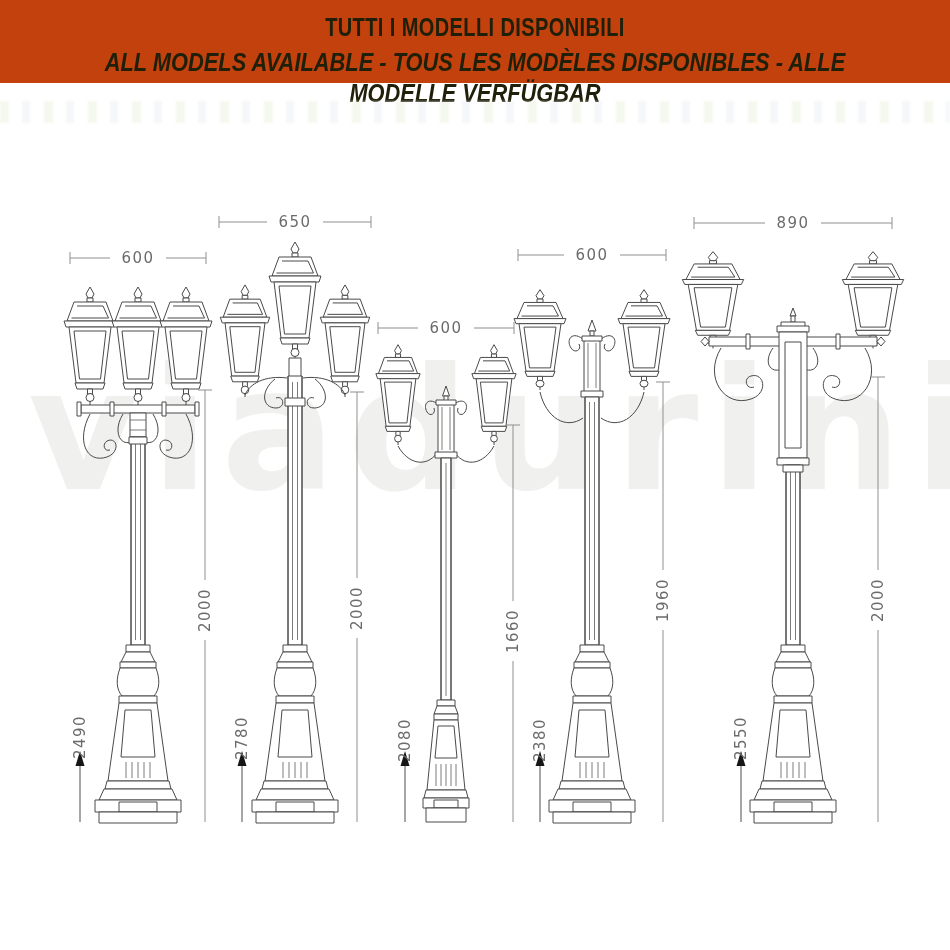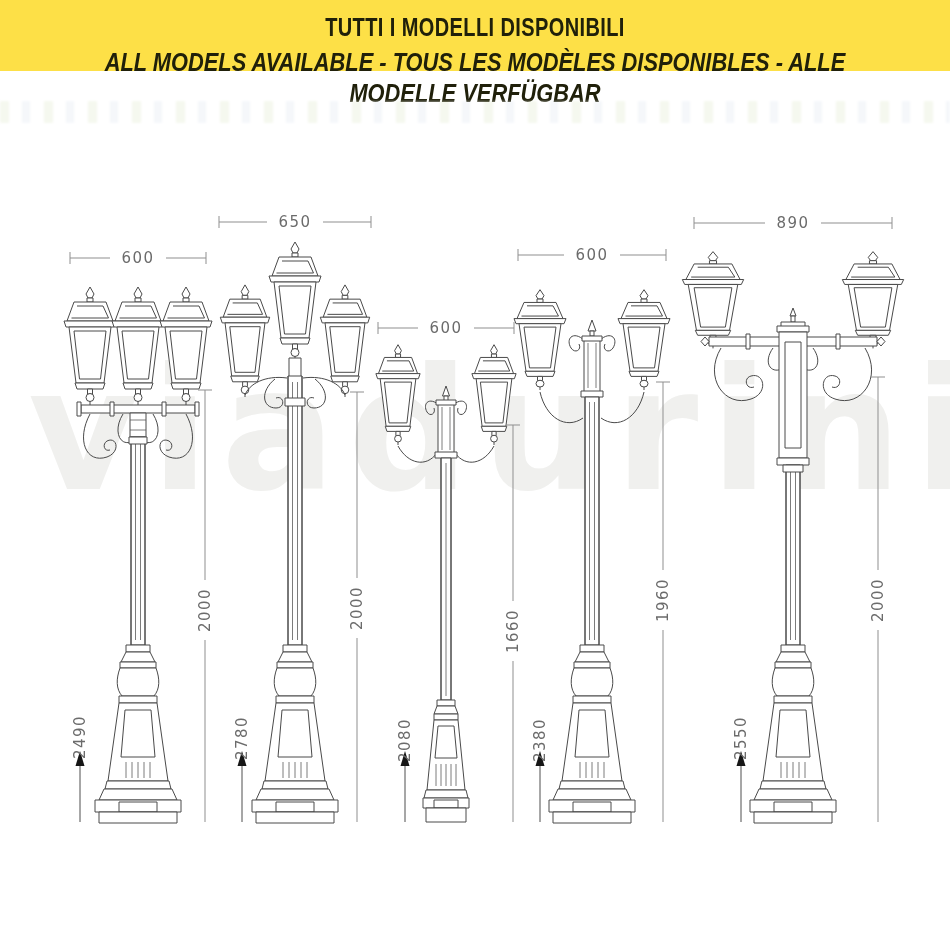--- a/index.html
+++ b/index.html
@@ -1,20 +1,20 @@
 <!DOCTYPE html>
 <html><head>
 <meta charset="utf-8">
 <style>
   html,body{margin:0;padding:0;background:#fff;}
   .page{position:relative;width:950px;height:950px;background:#fff;overflow:hidden;
         font-family:"Liberation Sans",sans-serif;}
 
   
-  .banner{position:absolute;top:0;left:0;width:950px;height:71px;background:#fde047;}
+  .banner{position:absolute;top:0;left:0;width:950px;height:83px;background:#c2410c;}
   .banner .t1{margin:0;padding-top:13px;text-align:center;color:#20200a;
               font-family:"Liberation Sans",sans-serif;font-weight:bold;font-size:25px;
               letter-spacing:.5px;transform:scaleX(.8);}
   .banner .t2{margin:0;padding-top:5px;text-align:center;color:#20200a;
               font-family:"Liberation Sans",sans-serif;font-weight:bold;font-style:italic;
               font-size:26px;transform:scaleX(.84);}
 
   
   .ghost{position:absolute;top:101px;left:0;width:950px;height:22px;opacity:.45;filter:blur(1px);
          background:repeating-linear-gradient(90deg,#eaf0dc 0 9px,#ffffff 9px 22px,#e9eef5 22px 30px,#ffffff 30px 44px);}

